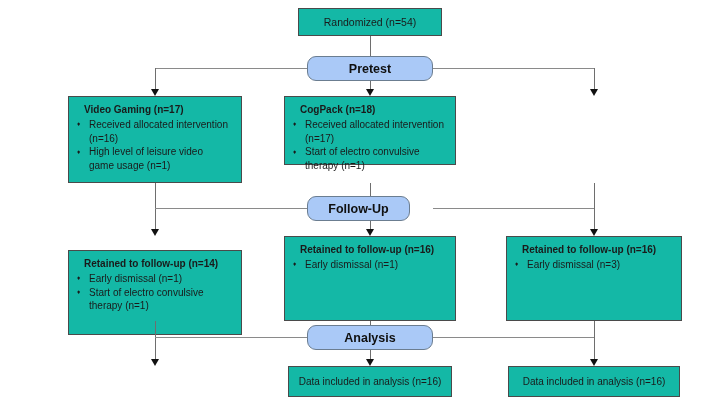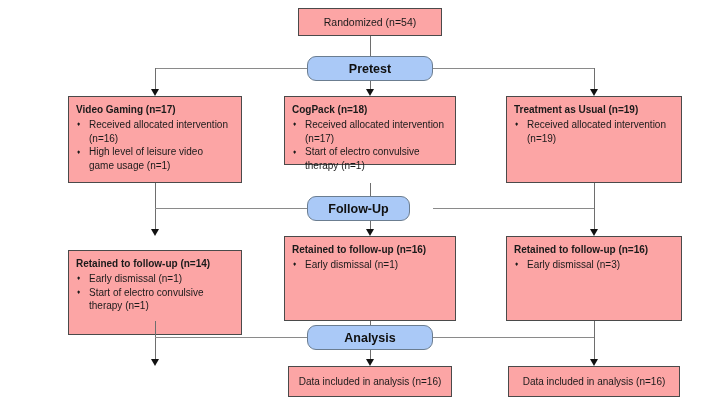--- a/index.html
+++ b/index.html
@@ -10,28 +10,28 @@
     --arrow:#111111;
     --text:#1a1a1a;
   }
   html,body{margin:0;padding:0;background:#ffffff;}
   .canvas{
     position:relative;width:728px;height:410px;background:#ffffff;
     font-family:"Liberation Sans","DejaVu Sans",sans-serif;color:var(--text);
     overflow:hidden;
   }
   .box{
-    position:absolute;background:#fca5a5;border:1.5px solid var(--box_border);
+    position:absolute;background:#14b8a6;border:1.5px solid var(--box_border);
     box-sizing:border-box;
   }
   .center{display:flex;align-items:center;justify-content:center;text-align:center;}
   .rand{font-size:10.5px;}
   .databox{font-size:10px;}
   .arm{padding:6px 5px 4px 7px;font-size:10px;line-height:1.38;}
-  .arm-title{font-weight:bold;margin:0 0 1px 0;font-size:10px;}
+  .arm-title{font-weight:bold;margin:0 0 1px 8px;font-size:10px;}
   .bullet{display:flex;align-items:flex-start;}
   .glyph{width:12px;flex:0 0 12px;font-size:6.5px;line-height:1;padding-top:3.5px;text-align:left;padding-left:1px;}
   .btext{flex:1 1 auto;max-width:150px;}
   .btext.narrow{max-width:128px;}
   .phase{
     position:absolute;background:var(--phase_fill);border:1.6px solid var(--phase_border);
     border-radius:9px;display:flex;align-items:center;justify-content:center;
     font-weight:bold;font-size:12.5px;color:#101010;box-sizing:border-box;
   }
   .hline{position:absolute;height:1px;background:var(--connector);}
@@ -78,27 +78,20 @@
     <div class="bullet">
       <span class="glyph">♦</span>
       <span class="btext">Received allocated intervention (n=17)</span>
     </div>
     <div class="bullet">
       <span class="glyph">♦</span>
       <span class="btext narrow">Start of electro convulsive therapy (n=1)</span>
     </div>
   </div>
 
-  <div class="box arm" style="left:506px;top:96px;width:176px;height:87px;">
-    <div class="arm-title">Treatment as Usual (n=19)</div>
-    <div class="bullet">
-      <span class="glyph">♦</span>
-      <span class="btext">Received allocated intervention (n=19)</span>
-    </div>
-  </div>
 
   <div class="box arm" style="left:68px;top:250px;width:174px;height:85px;">
     <div class="arm-title">Retained to follow-up (n=14)</div>
     <div class="bullet">
       <span class="glyph">♦</span>
       <span class="btext">Early dismissal (n=1)</span>
     </div>
     <div class="bullet">
       <span class="glyph">♦</span>
       <span class="btext narrow">Start of electro convulsive therapy (n=1)</span>

